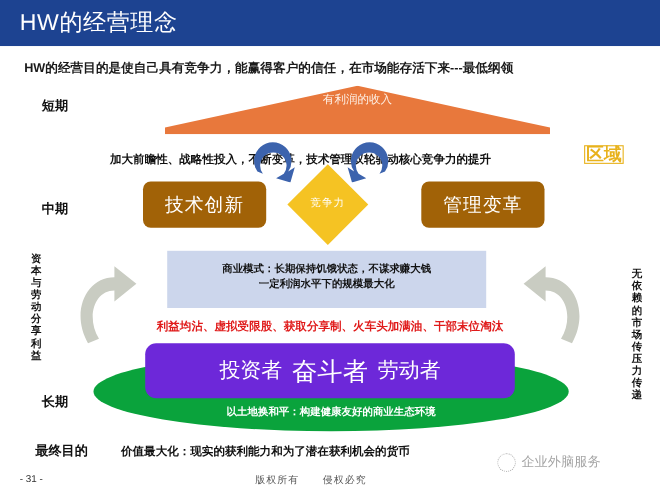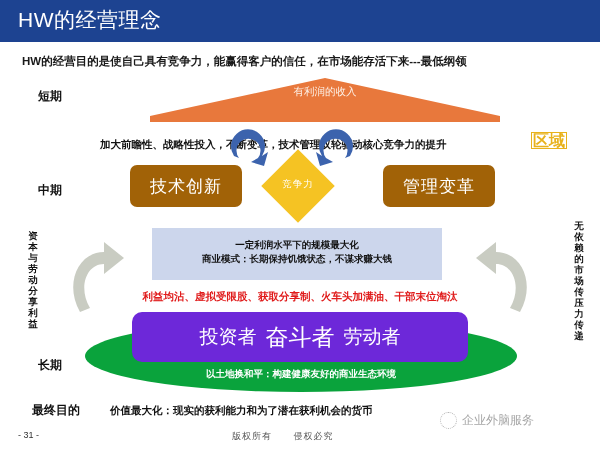--- a/index.html
+++ b/index.html
@@ -68,21 +68,21 @@
     font-weight: bold;
     line-height: 11px;
     color: #111;
     text-align: center;
     word-break: break-all;
   }
 
   
   .vert-right {
     position: absolute;
-    right: 14px; top: 220px;
+    right: 14px; top: 244px;
     width: 14px;
     font-size: 9.5px;
     font-weight: bold;
     line-height: 11px;
     color: #111;
     text-align: center;
     word-break: break-all;
   }
 
   
@@ -255,21 +255,21 @@
     left: 232px; top: 430px;
     font-size: 9px;
     color: #555;
     letter-spacing: 1px;
   }
   .copyright span { margin-right: 18px; }
 
   
   .watermark {
     position: absolute;
-    left: 440px; top: 412px;
+    left: 452px; top: 412px;
     display: flex;
     align-items: center;
     gap: 5px;
     opacity: 0.5;
   }
   .watermark-text {
     font-size: 12px;
     color: #4a4a4a;
   }
   .wm-icon {
@@ -315,22 +315,22 @@
   </g>
 </svg>
 
 <div class="bluebox box-left">技术创新</div>
 <div class="diamond"></div>
 <div class="diamond-text">竞争力</div>
 <div class="bluebox box-right">管理变革</div>
 
 <div class="panel"></div>
 <div class="panel-text">
+  <div>商业模式：长期保持饥饿状态，不谋求赚大钱</div>
   <div>一定利润水平下的规模最大化</div>
-  <div>商业模式：长期保持饥饿状态，不谋求赚大钱</div>
 </div>
 
 <svg class="gray-arrow gray-left" width="58" height="80" viewBox="0 0 58 80">
   <path d="M10,72 C-6,44 8,12 34,12 L34,2 L54,18 L34,34 L34,24 C16,24 8,48 20,68 Z" fill="#c9ccc2"></path>
 </svg>
 <svg class="gray-arrow gray-right" width="58" height="80" viewBox="0 0 58 80">
   <g transform="translate(58,0) scale(-1,1)">
     <path d="M10,72 C-6,44 8,12 34,12 L34,2 L54,18 L34,34 L34,24 C16,24 8,48 20,68 Z" fill="#c9ccc2"></path>
   </g>
 </svg>

